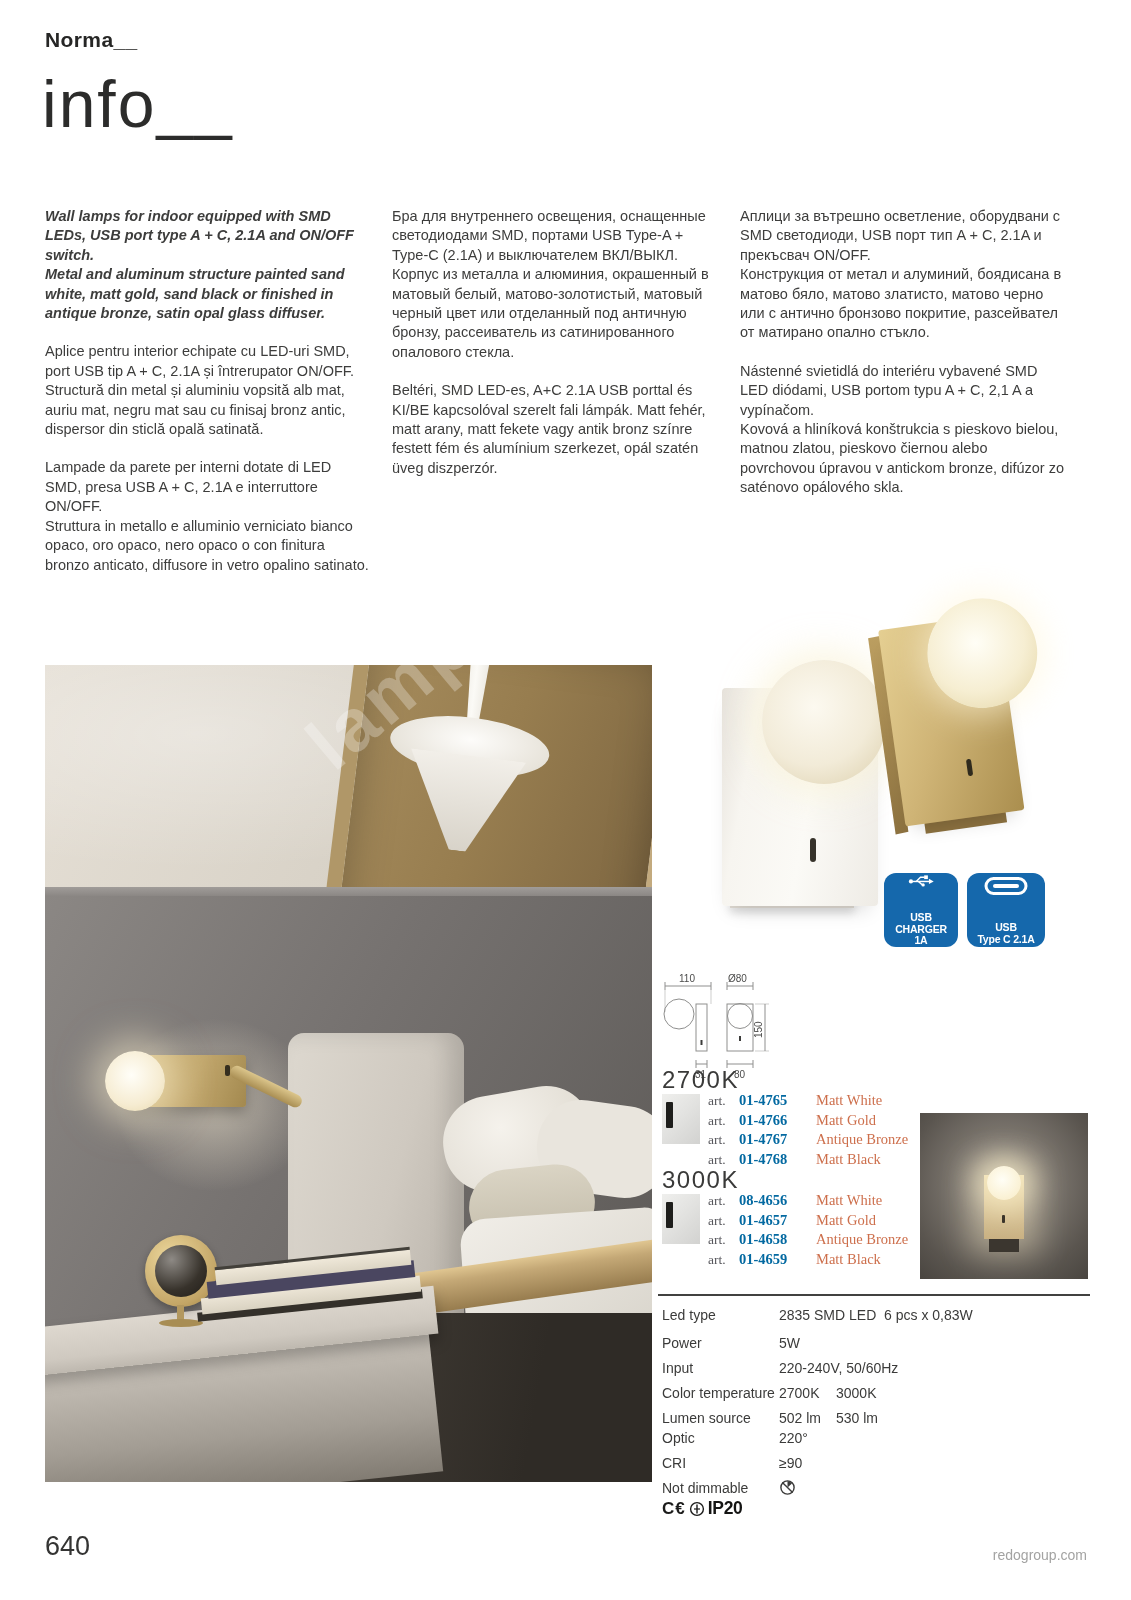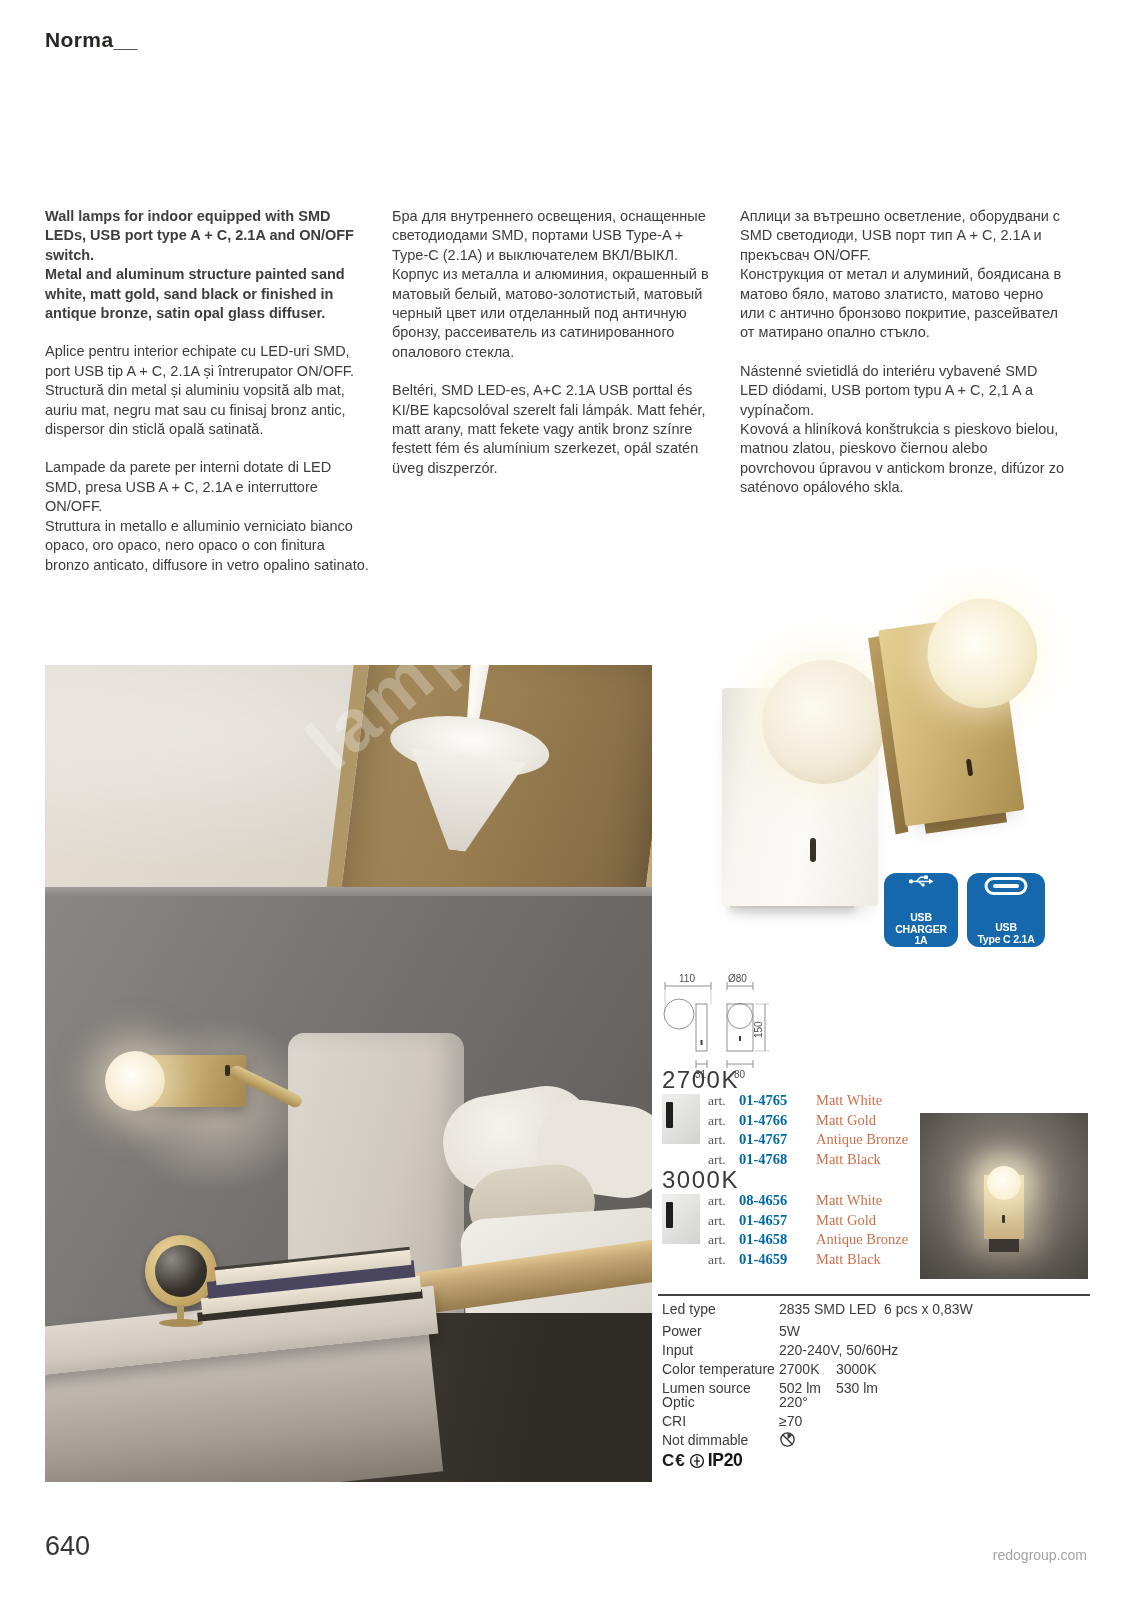--- a/index.html
+++ b/index.html
@@ -7,21 +7,21 @@
         font-family:"Liberation Sans",sans-serif;color:#3b3b3a;}
 
   
   .brand{position:absolute;left:45px;top:28px;font-size:21px;font-weight:bold;letter-spacing:.4px;color:#262625;}
   .title{position:absolute;left:42px;top:66px;font-size:66px;font-weight:300;letter-spacing:2px;color:#2c2c2b;}
 
   
   .col{position:absolute;top:207px;width:325px;font-size:14.5px;line-height:19.4px;color:#3d3d3c;}
   .col1{left:45px}.col2{left:392px}.col3{left:740px}
   .para{margin:0 0 19px 0;white-space:pre-line;}
-  .para.bold{font-weight:bold;}
+  .para.bold{font-weight:bold;font-style:italic;}
 
   
   .photo{position:absolute;left:45px;top:665px;width:607px;height:817px;overflow:hidden;background:#6e6b69;}
   .photo>div{position:absolute;}
   .ph-marble{left:0;top:0;width:607px;height:228px;
     background:radial-gradient(ellipse at 25% 30%,rgba(255,255,255,.35),transparent 60%),
                linear-gradient(115deg,#e5dfd5 0%,#d8d2c7 55%,#ccc6bb 100%);}
   .ph-niche{left:292px;top:-42px;width:302px;height:348px;transform:rotate(7deg);
     border:15px solid #c3aa7e;border-bottom-color:#d9c195;border-left-color:#b09768;
     background:linear-gradient(105deg,#a68c5d 0%,#977d4f 45%,#7b6440 100%);
@@ -141,39 +141,40 @@
     background:linear-gradient(#ecdcb2,#c9b183);box-shadow:0 0 30px 14px rgba(255,240,200,.4);}
   .np-sphere{left:67px;top:53px;width:34px;height:34px;border-radius:50%;
     background:radial-gradient(circle at 45% 40%,#fffef6,#f8ebc4);
     box-shadow:0 0 26px 12px rgba(255,244,206,.55);}
   .np-switch{left:82px;top:102px;width:3px;height:8px;background:#3a342a;border-radius:1px;}
   .np-foot{left:69px;top:126px;width:30px;height:13px;background:#3b362f;}
 
   
   .sep{position:absolute;left:658px;top:1294px;width:432px;height:2px;background:#414140;}
   .specs{position:absolute;left:662px;top:1301px;width:432px;font-size:14px;color:#3b3b3a;}
-  .r{white-space:nowrap;}
+  .r{white-space:nowrap;margin-top:6px;}
   .r .spec-label{display:inline-block;width:117px;}
   .r .spec-val{display:inline-block;min-width:57px;white-space:pre;}
   .h22{height:22px}.h19{height:19px}.h18{height:18px}.h14{height:14px}
   .nd-icon{vertical-align:-3px;}
   .certs{display:flex;align-items:center;gap:3px;margin-top:1px;}
   .certs .ce{font-size:17px;font-weight:bold;letter-spacing:1px;color:#1c1c1b;}
   .certs .ip{font-size:17.5px;font-weight:800;letter-spacing:-.3px;color:#141413;}
 
   
   .footer-page{position:absolute;left:45px;top:1531px;font-size:27px;color:#343433;}
   .footer-site{position:absolute;right:44px;top:1547px;font-size:14px;color:#a3a3a2;}
 </style>
 </head>
 <body>
 
 <div class="page">
 
   <div class="brand">Norma__</div>
+  <div class="title">info__</div>
 
   <div class="col col1">
     <p class="para bold">Wall lamps for indoor equipped with SMD LEDs, USB port type A + C, 2.1A and ON/OFF switch.
 Metal and aluminum structure painted sand white, matt gold, sand black or finished in antique bronze, satin opal glass diffuser.</p>
     <p class="para">Aplice pentru interior echipate cu LED-uri SMD, port USB tip A + C, 2.1A și întrerupator ON/OFF.
 Structură din metal și aluminiu vopsită alb mat, auriu mat, negru mat sau cu finisaj bronz antic, dispersor din sticlă opală satinată.</p>
     <p class="para">Lampade da parete per interni dotate di LED SMD, presa USB A + C, 2.1A e interruttore ON/OFF.
 Struttura in metallo e alluminio verniciato bianco opaco, oro opaco, nero opaco o con finitura bronzo anticato, diffusore in vetro opalino satinato.</p>
   </div>
   <div class="col col2">
@@ -369,21 +370,21 @@
     <div class="r h19">
       <span class="spec-label">Color temperature</span><span class="spec-val">2700K</span><span>3000K</span>
     </div>
     <div class="r h14">
       <span class="spec-label">Lumen source</span><span class="spec-val">502 lm</span><span>530 lm</span>
     </div>
     <div class="r h19">
       <span class="spec-label">Optic</span><span class="spec-val">220°</span><span></span>
     </div>
     <div class="r h18">
-      <span class="spec-label">CRI</span><span class="spec-val">≥70</span><span></span>
+      <span class="spec-label">CRI</span><span class="spec-val">≥90</span><span></span>
     </div>
     <div class="r h18">
       <span class="spec-label">Not dimmable</span><span class="spec-val"><svg class="nd-icon" width="17" height="17" viewBox="0 0 18 18">
             <circle cx="9" cy="9" r="7" stroke="#3b3b3a" stroke-width="1.5" fill="none"></circle>
             <path d="M9 9 L13.8 4.8 A7 7 0 0 0 9 2 Z" fill="#3b3b3a"></path>
             <line x1="3.6" y1="3.6" x2="14.4" y2="14.4" stroke="#3b3b3a" stroke-width="1.5"></line>
           </svg></span>
     </div>
     <div class="certs">
       <span class="ce">C€</span>

